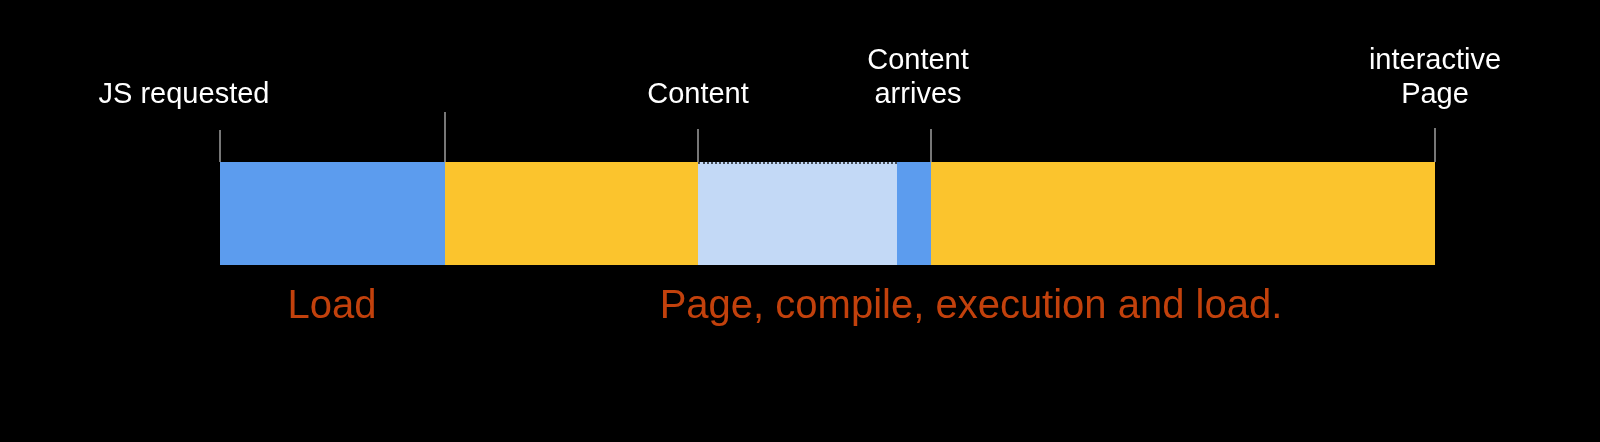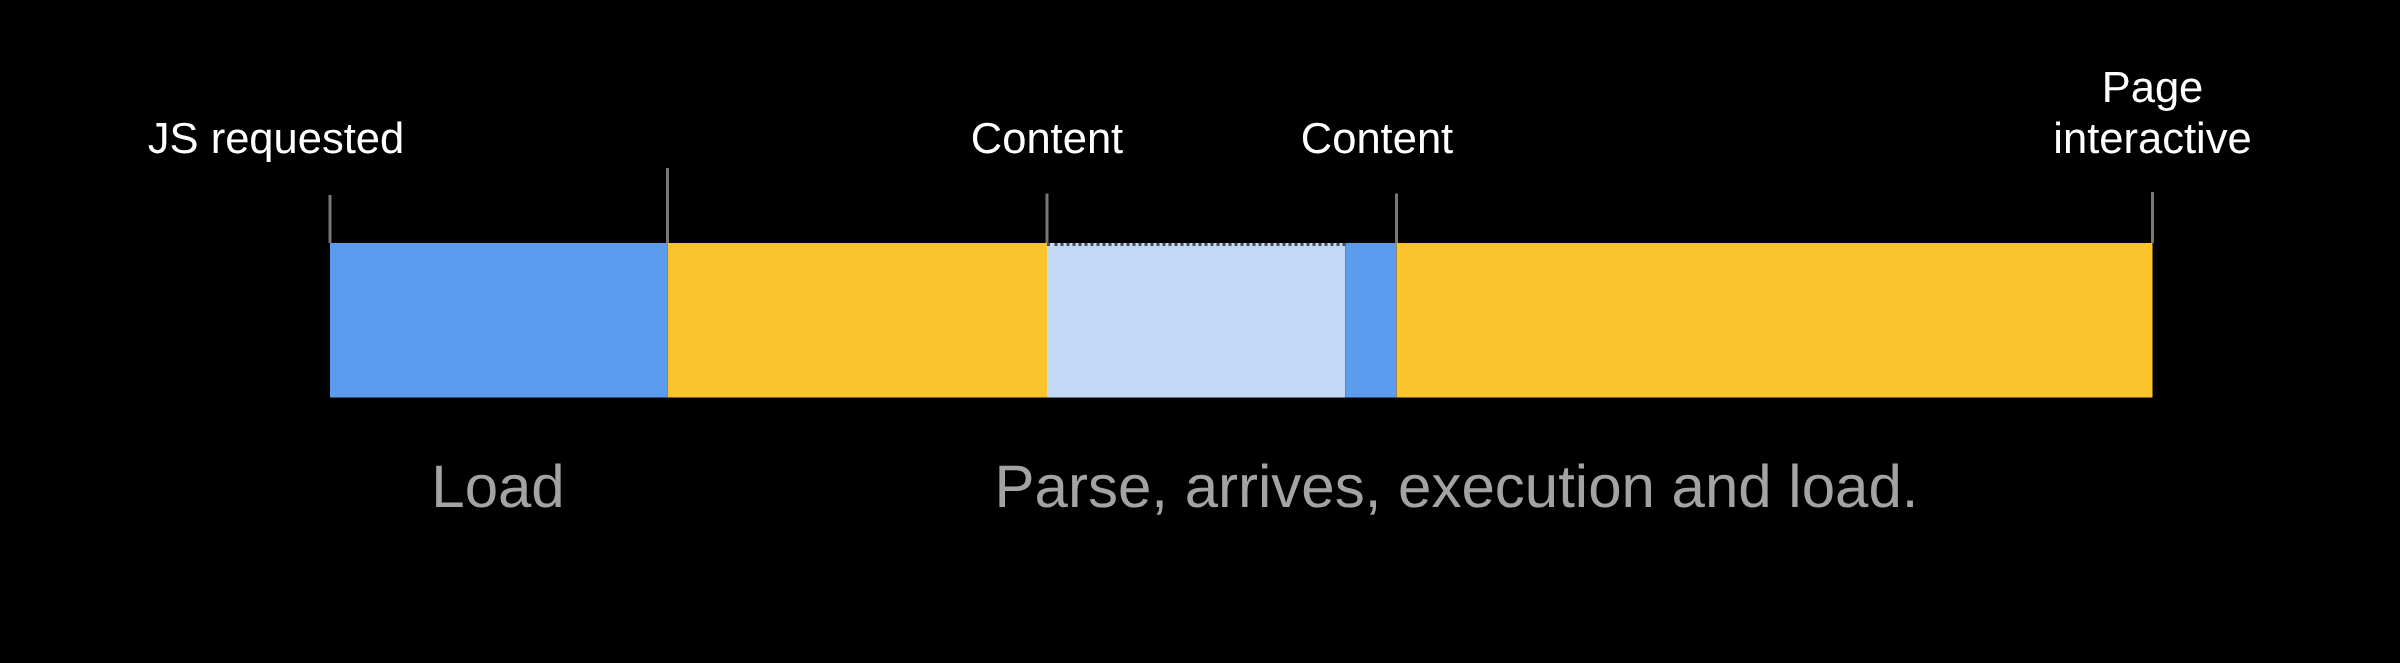--- a/index.html
+++ b/index.html
@@ -55,57 +55,58 @@
   .mlabel span { display: block; }
   .mlabel-1 { left: 184px; }
   .mlabel-2 { left: 427px; bottom: 335px; }   
   .mlabel-3 { left: 698px; }
   .mlabel-4 { left: 918px; }
   .mlabel-5 { left: 1435px; }
 
   
   .caption {
     position: absolute;
-    top: 300px;
+    top: 279px;
     transform: translateX(-50%);
-    color: #a3a3a3;
+    color: #c2410c;
     font-size: 40px;
     line-height: 50px;
     white-space: nowrap;
   }
   .caption-load  { left: 332px; }
   .caption-parse { left: 971px; }
 </style>
 </head>
 <body>
 
 <div class="canvas">
 
   <div class="mlabel mlabel-1">
     <span>JS requested</span>
   </div>
   <div class="mlabel mlabel-3">
     <span>Content</span>
   </div>
   <div class="mlabel mlabel-4">
     <span>Content</span>
+    <span>arrives</span>
   </div>
   <div class="mlabel mlabel-5">
+    <span>interactive</span>
     <span>Page</span>
-    <span>interactive</span>
   </div>
 
   <div class="tick tick-1"></div>
   <div class="tick tick-2"></div>
   <div class="tick tick-3"></div>
   <div class="tick tick-4"></div>
   <div class="tick tick-5"></div>
 
   <div class="seg seg-1"></div>
   <div class="seg seg-2"></div>
   <div class="seg seg-3"></div>
   <div class="seg seg-4"></div>
   <div class="seg seg-5"></div>
 
   <div class="caption caption-load">Load</div>
-  <div class="caption caption-parse">Parse, arrives, execution and load.</div>
+  <div class="caption caption-parse">Page, compile, execution and load.</div>
 
 </div>
 
 </body></html>

